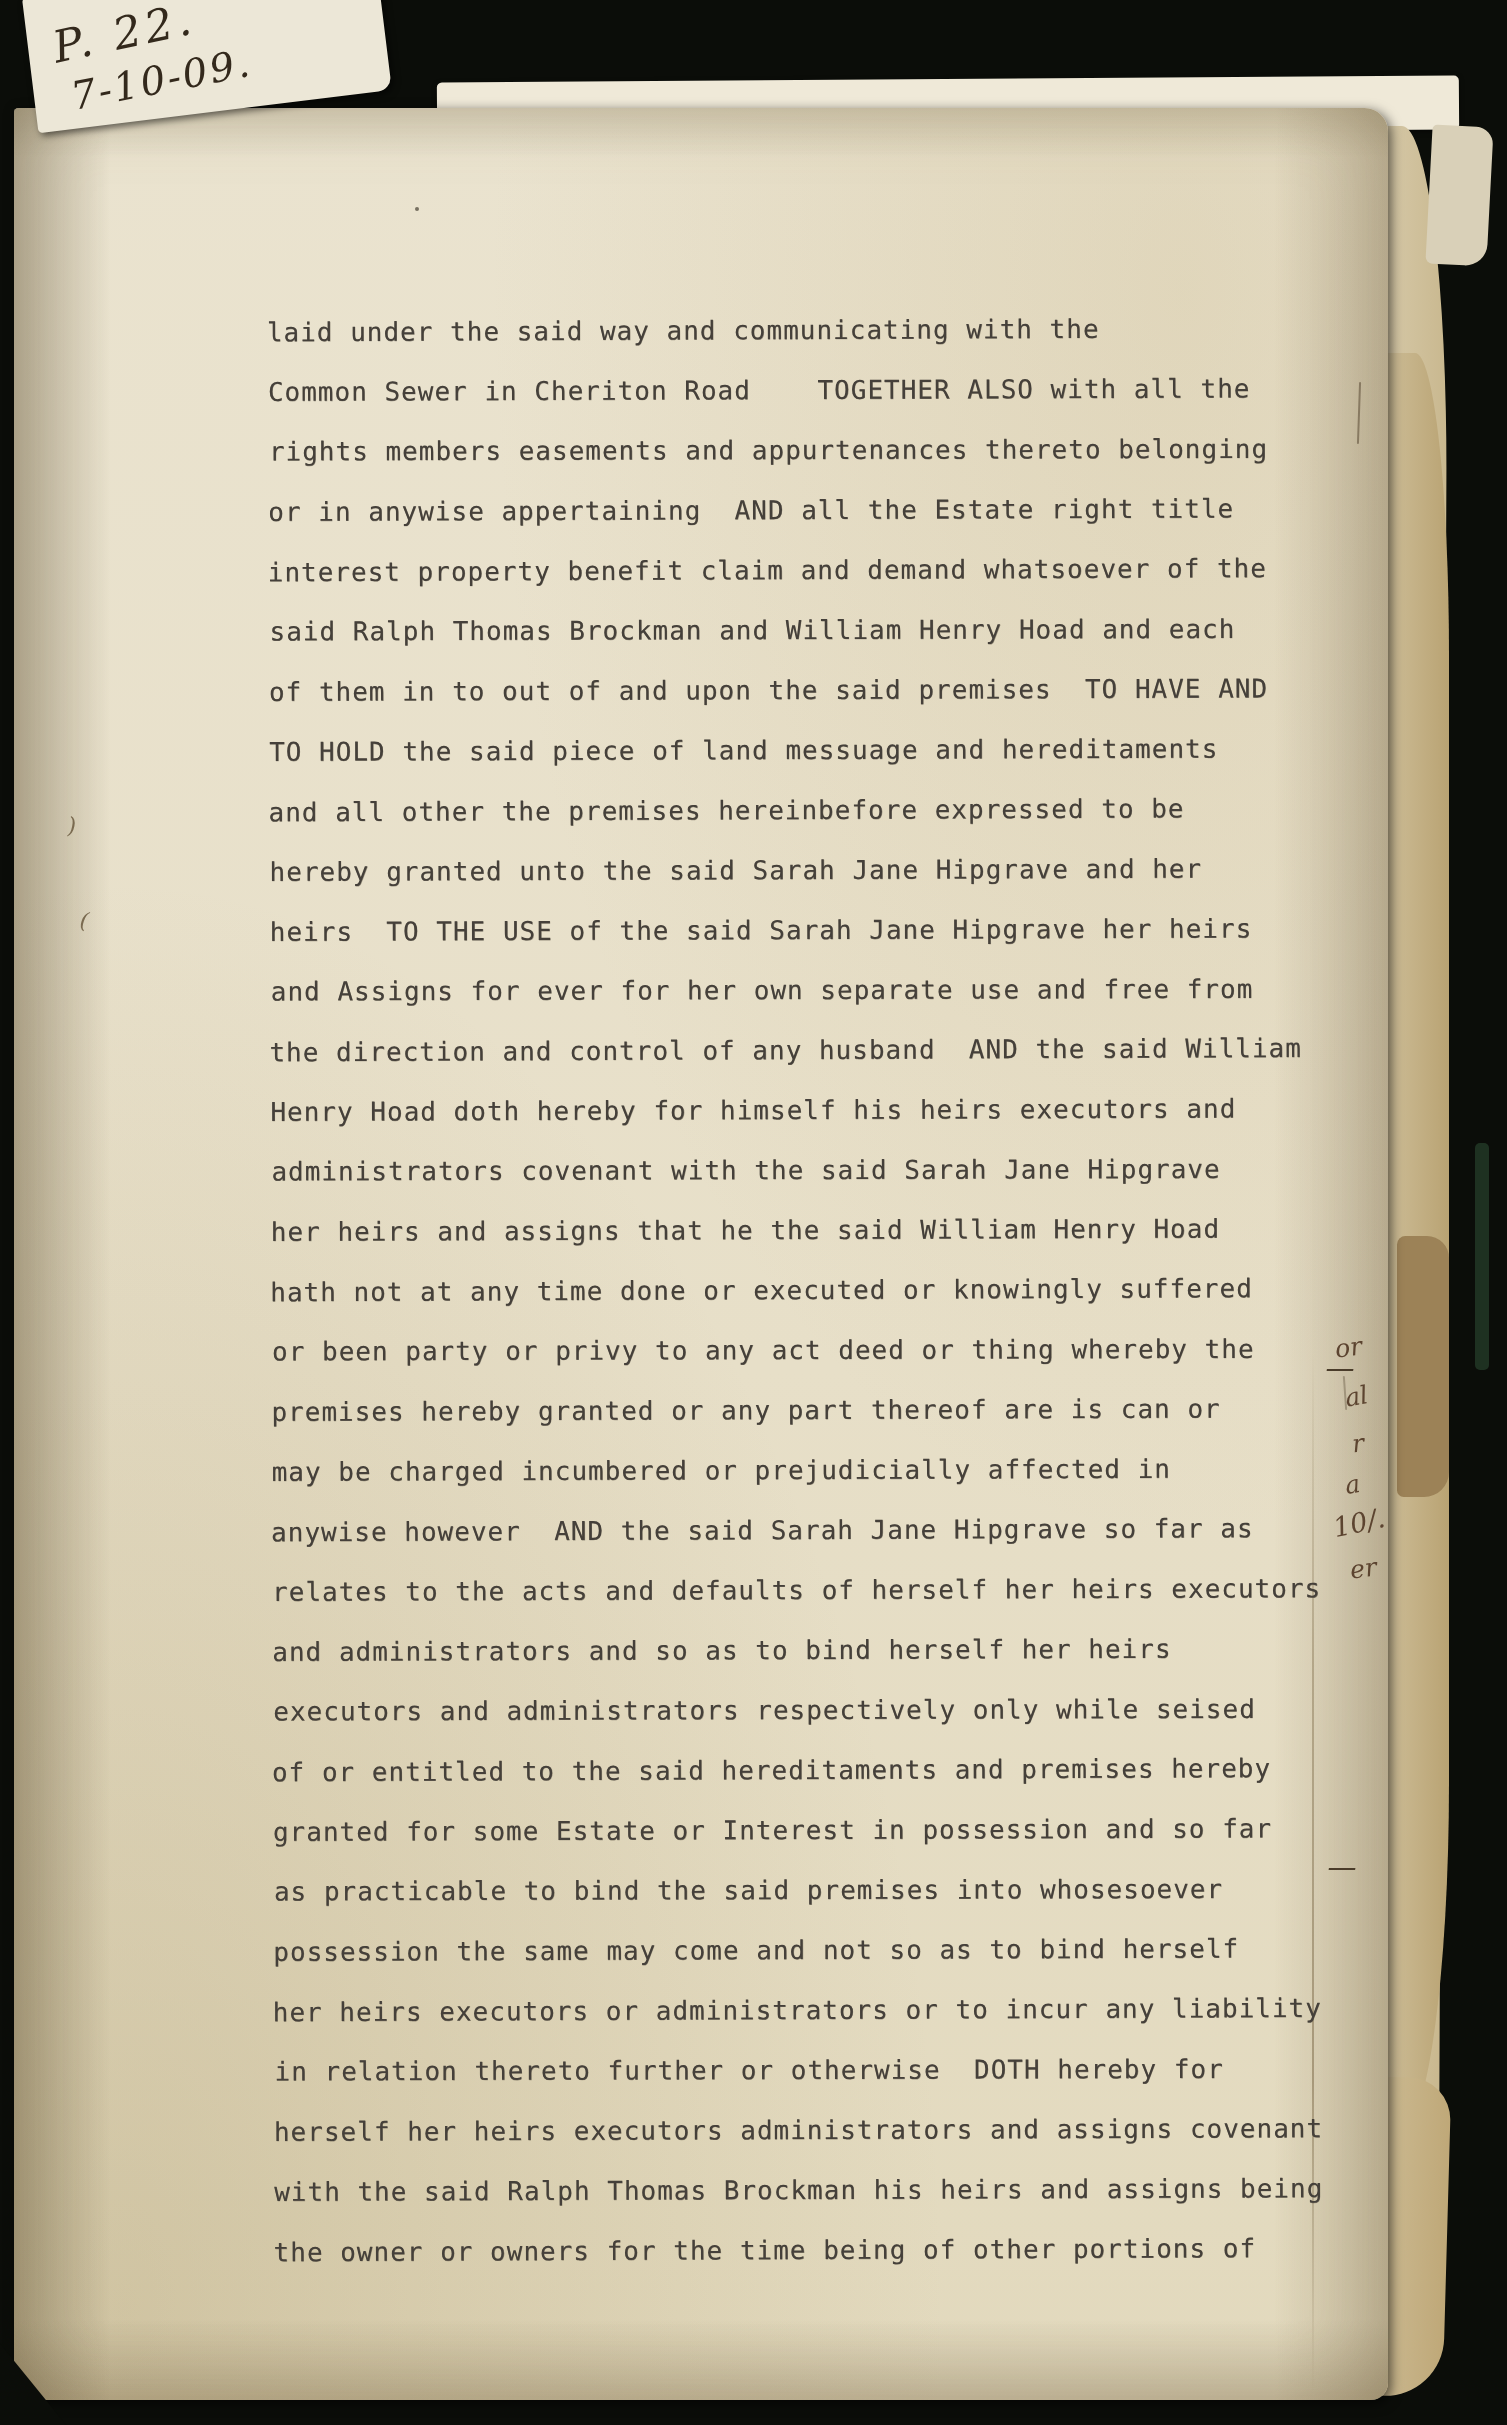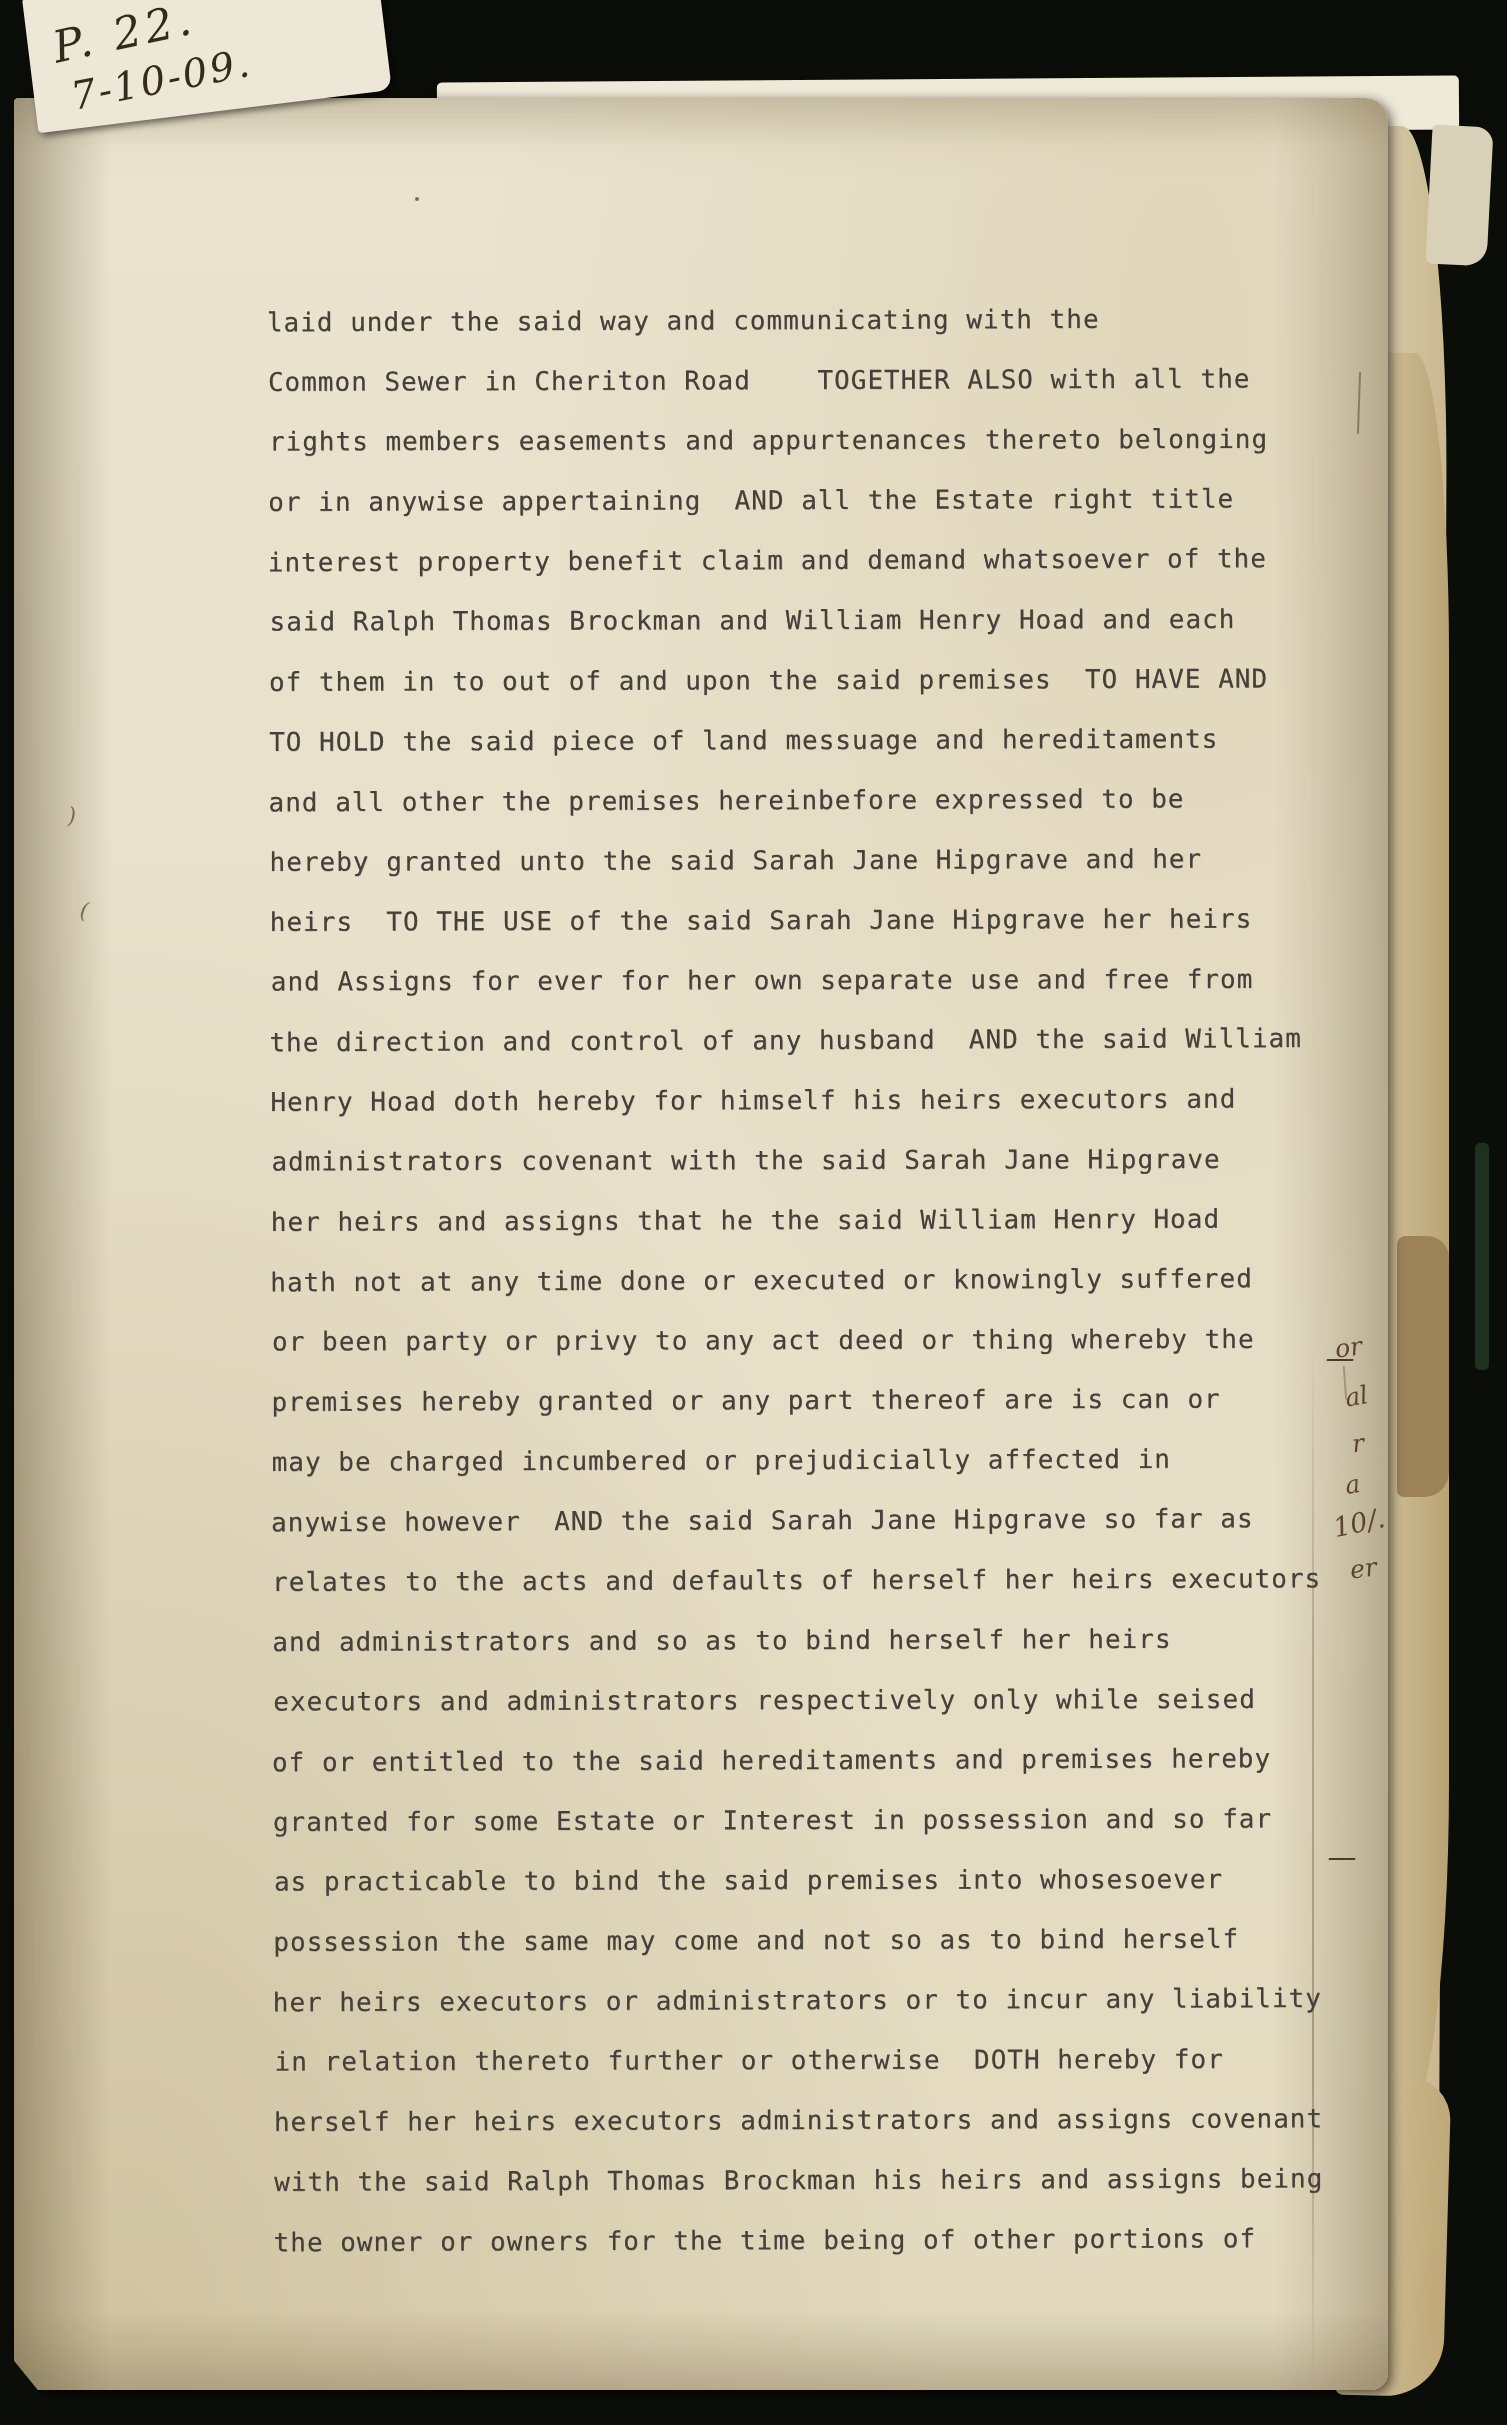--- a/index.html
+++ b/index.html
@@ -44,21 +44,21 @@
     position: absolute; left: 1429px; top: 126px; width: 61px; height: 139px;
     background: #d9d0b8; transform: rotate(3deg); border-radius: 5px 17px 22px 6.7px;
   }
   .green-fleck {
     position: absolute; left: 1475px; top: 1143px; width: 13.5px; height: 227px;
     background: #223826; opacity: .85; border-radius: 5px;
   }
 
   
   .page {
-    position: absolute; left: 13.5px; top: 98px; width: 1374px; height: 2292px;
+    position: absolute; left: 13.5px; top: 108px; width: 1374px; height: 2292px;
     background:
       radial-gradient(ellipse at 85% 8%, rgba(190,170,120,.22), transparent 42%),
       radial-gradient(ellipse at 8% 96%, rgba(160,140,90,.28), transparent 46%),
       linear-gradient(180deg, #eae3cf 0%, #e7dfc8 55%, #e2d9bd 100%);
     border-radius: 4.2px 23.5px 17px 6.7px;
     box-shadow: inset 0 0 76px rgba(120,100,60,.22), 2.5px 3.4px 11.8px rgba(0,0,0,.6);
   }
   .page-shade {
     position: absolute; inset: 0; border-radius: inherit; pointer-events: none;
     background:

